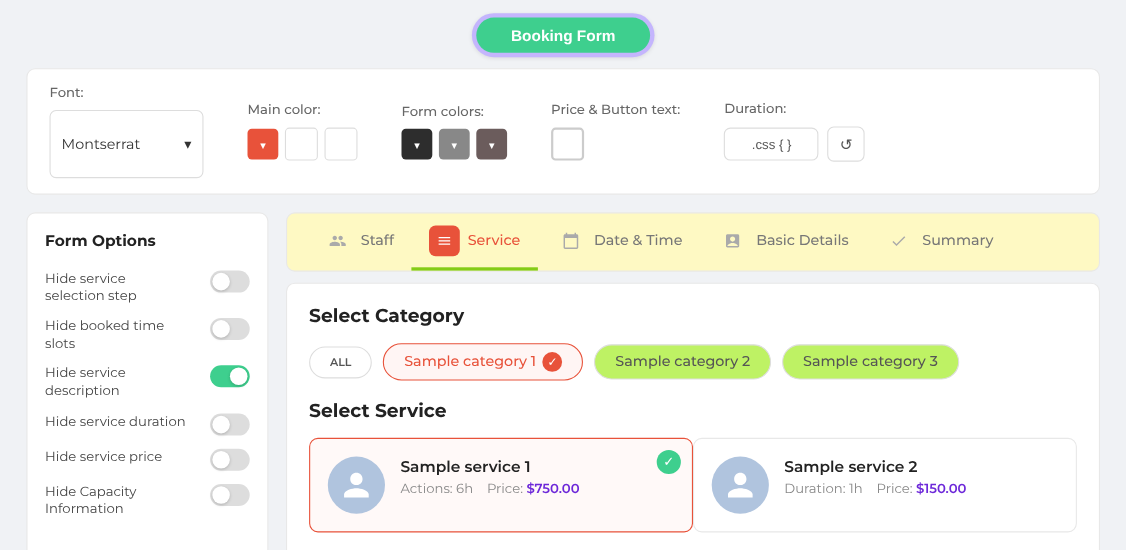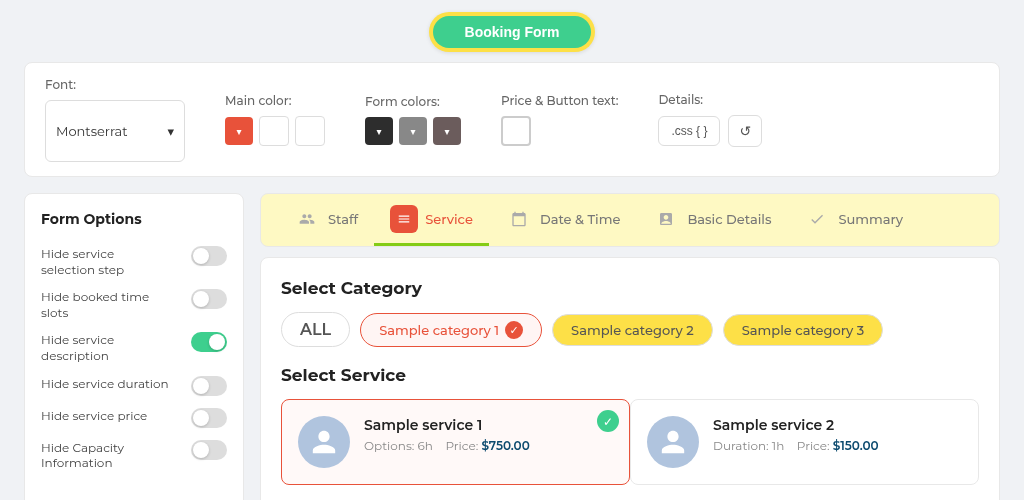--- a/index.html
+++ b/index.html
@@ -16,21 +16,21 @@
     
     .top-nav {
       display: flex;
       justify-content: center;
       align-items: center;
       padding: 12px 0 10px;
       background: #f0f2f5;
     }
     .nav-tabs-container {
       display: flex;
-      background: #fde047;
+      background: #c4b5fd;
       border-radius: 30px;
       padding: 4px;
       box-shadow: 0 1px 4px rgba(0,0,0,0.1);
     }
     .nav-tab {
       padding: 8px 32px;
       border-radius: 30px;
       font-size: 14px;
       font-weight: 600;
       cursor: pointer;
@@ -107,21 +107,21 @@
     .dropdown-arrow.brown-bg { background: #6b5c5c; }
 
     .actions-group {
       display: flex;
       align-items: center;
       gap: 8px;
     }
     .css-btn {
       border: 1px solid #ddd;
       border-radius: 6px;
-      padding: 7px 12px;
+      padding: 7px 24px;
       background: #fff;
       cursor: pointer;
       font-size: 12px;
       color: #555;
     }
     .refresh-btn {
       border: 1px solid #ddd;
       border-radius: 6px;
       padding: 7px 10px;
       background: #fff;
@@ -270,21 +270,21 @@
       align-items: center;
       gap: 10px;
       margin-bottom: 18px;
     }
     .category-pill {
       padding: 7px 18px;
       border-radius: 20px;
       border: 1px solid #ddd;
       cursor: pointer;
       font-size: 13px;
-      background: #fde047;
+      background: #bef264;
       color: #555;
       font-weight: 500;
     }
     .category-pill.active {
       border-color: #e8523a;
       color: #e8523a;
       background: #fff5f4;
       display: flex;
       align-items: center;
       gap: 6px;
@@ -299,21 +299,21 @@
       display: inline-flex;
       align-items: center;
       justify-content: center;
       font-size: 11px;
     }
     .category-all {
       padding: 7px 18px;
       border-radius: 20px;
       border: 1px solid #ddd;
       cursor: pointer;
-      font-size: 16px;
+      font-size: 10px;
       background: #fff;
       color: #555;
       font-weight: 600;
     }
 
     
     .services-row {
       display: flex;
     }
     .service-card {
@@ -353,21 +353,21 @@
       font-size: 14px;
       font-weight: 600;
       color: #222;
       margin-bottom: 4px;
     }
     .service-meta {
       font-size: 12px;
       color: #888;
     }
     .service-price {
-      color: #0c4a6e;
+      color: #6d28d9;
       font-weight: 600;
     }
     .check-badge {
       position: absolute;
       top: 10px;
       right: 10px;
       width: 22px;
       height: 22px;
       background: #3ecf8e;
       border-radius: 50%;
@@ -420,21 +420,21 @@
   </div>
 
   <div class="toolbar-group">
     <span class="toolbar-label">Price &amp; Button text:</span>
     <div class="color-swatches">
       <div class="color-swatch pricew" style="border: 2px solid #ccc;"></div>
     </div>
   </div>
 
   <div class="toolbar-group">
-    <span class="toolbar-label">Details:</span>
+    <span class="toolbar-label">Duration:</span>
     <div class="actions-group">
       <button class="css-btn">.css { }</button>
       <button class="refresh-btn">↺</button>
     </div>
   </div>
 </div>
 
 <div class="main-layout">
 
   <div class="sidebar">
@@ -551,21 +551,21 @@
 
         <div class="service-card selected">
           <div class="service-avatar">
             <svg viewBox="0 0 24 24">
                 <path d="M12 12c2.7 0 4.8-2.1 4.8-4.8S14.7 2.4 12 2.4 7.2 4.5 7.2 7.2 9.3 12 12 12zm0 2.4c-3.2 0-9.6 1.6-9.6 4.8v2.4h19.2v-2.4c0-3.2-6.4-4.8-9.6-4.8z"></path>
               </svg>
           </div>
           <div class="service-info">
             <div class="service-name">Sample service 1</div>
             <div class="service-meta">
-              <span>Options: 6h</span>
+              <span>Actions: 6h</span>
               &nbsp;&nbsp;
               <span>Price:</span>
               <span class="service-price">$750.00</span>
             </div>
           </div>
           <div class="check-badge">✓</div>
         </div>
 
         <div class="service-card">
           <div class="service-avatar">

